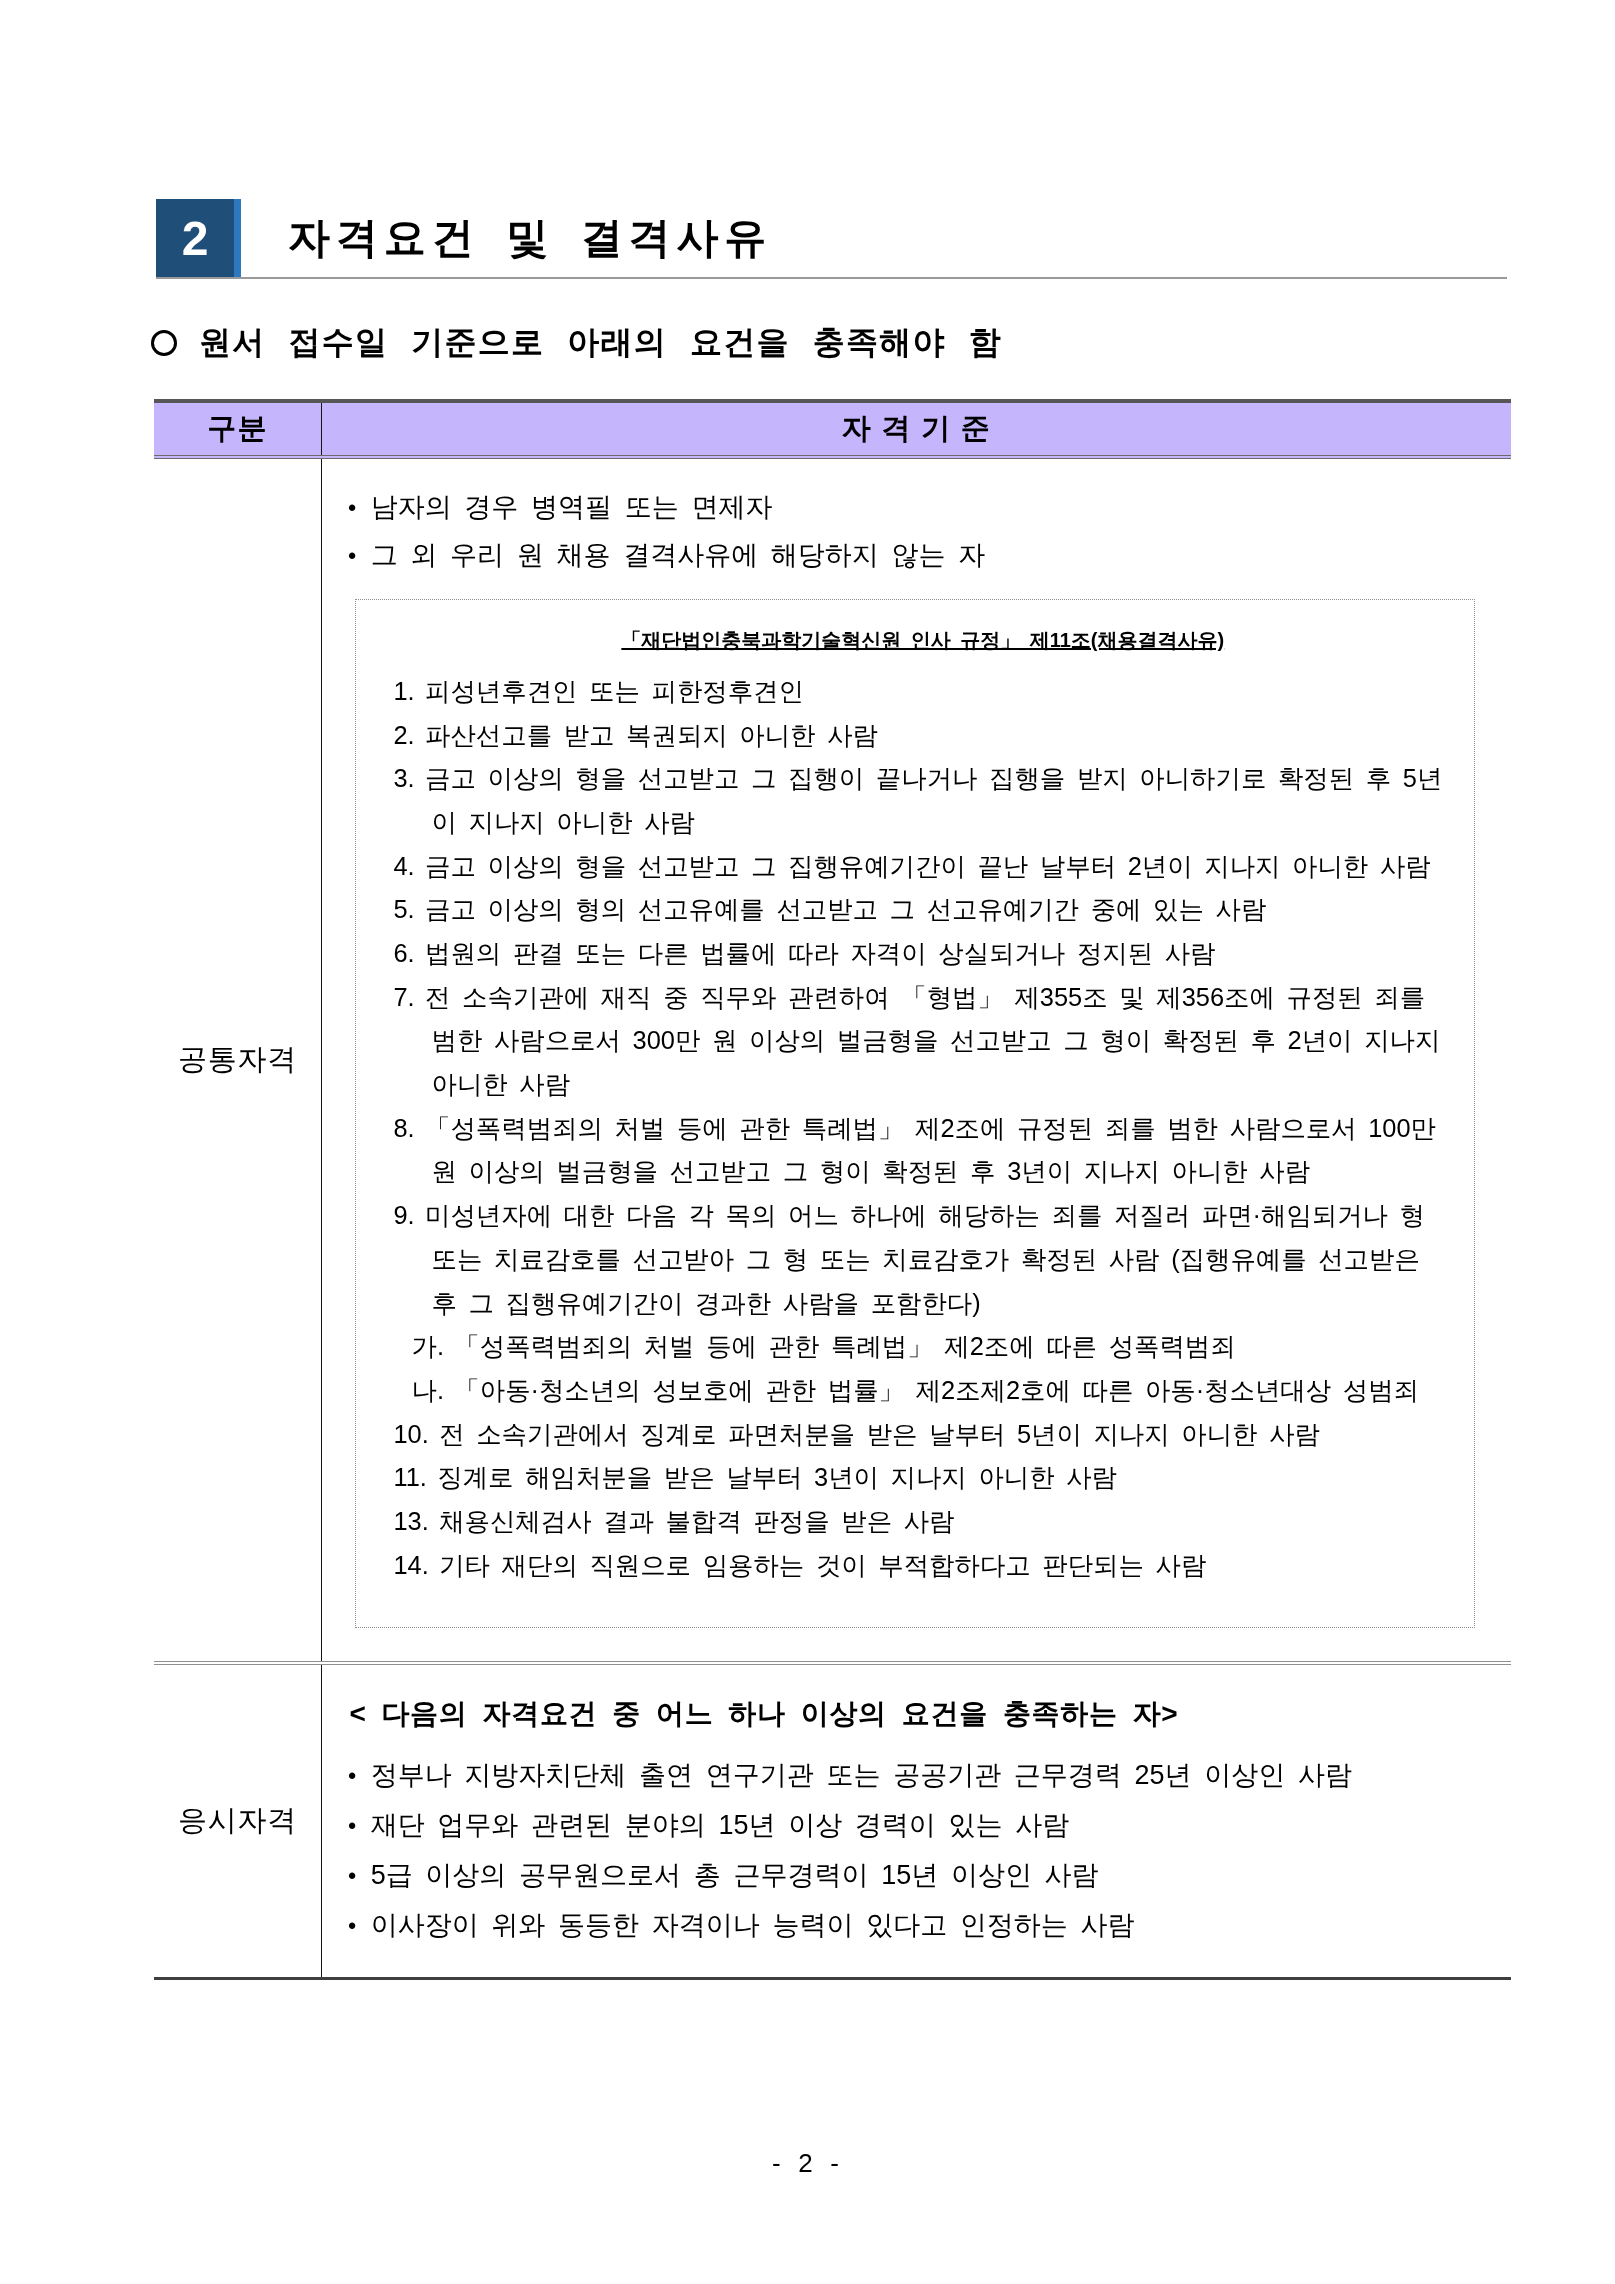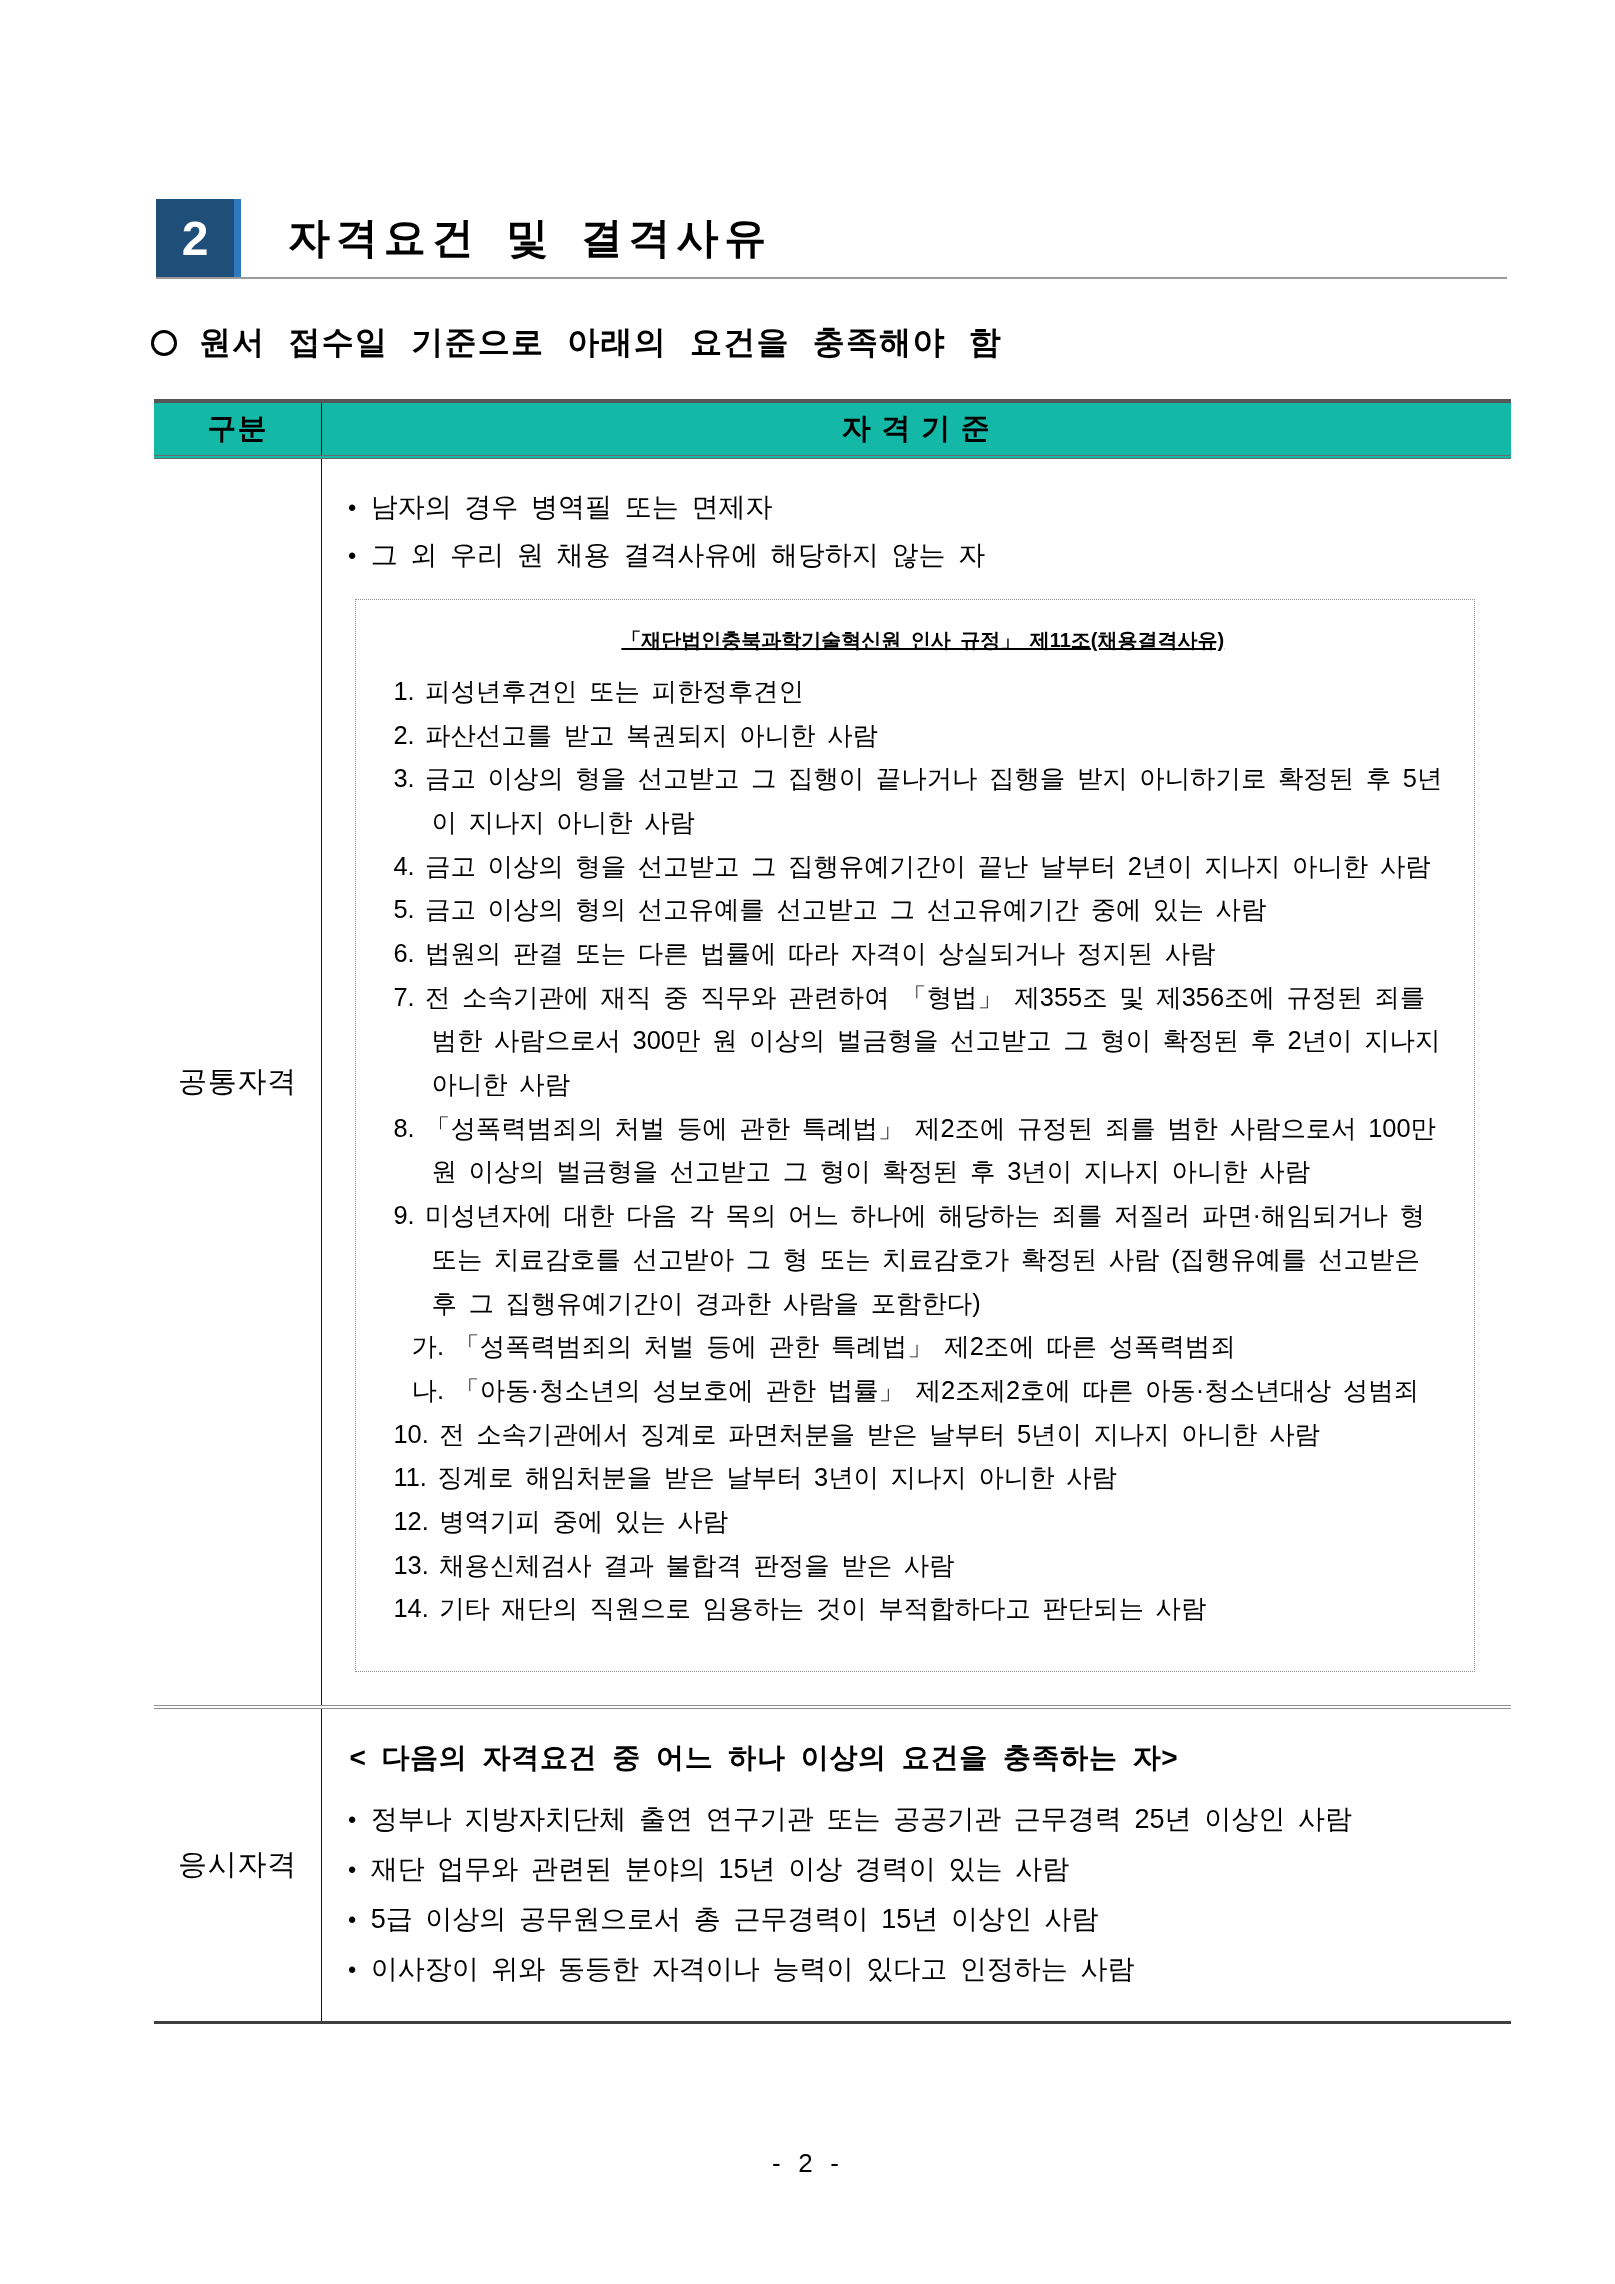--- a/index.html
+++ b/index.html
@@ -53,21 +53,21 @@
   
   .tbl {
     margin:34px 0 0 154px;
     width:1357px;
     border-top:4.6px solid #565656;
     border-bottom:3.9px solid #3f3f3f;
     font-size:27px;
   }
   .tr { display:grid; grid-template-columns:168px 1fr; }
   .thead {
-    background:#14b8a6;
+    background:#c4b5fd;
     border-bottom:4.6px double #6b6b6b;
     height:56px;
   }
   .thead .cell {
     display:flex; align-items:center; justify-content:center;
     font-weight:bold; font-size:29px; letter-spacing:1.3px;
   }
   .label-col { border-right:1.3px solid #141414; }
   .row-common { border-bottom:4.6px double #8f8f8f; }
   .row-label {
@@ -208,23 +208,20 @@
               </div>
 
               <div class="reg-item">
                 <span class="no">10.</span><span>전 소속기관에서 징계로 파면처분을 받은 날부터 5년이 지나지 아니한 사람</span>
               </div>
 
               <div class="reg-item">
                 <span class="no">11.</span><span>징계로 해임처분을 받은 날부터 3년이 지나지 아니한 사람</span>
               </div>
 
-              <div class="reg-item">
-                <span class="no">12.</span><span>병역기피 중에 있는 사람</span>
-              </div>
 
               <div class="reg-item">
                 <span class="no">13.</span><span>채용신체검사 결과 불합격 판정을 받은 사람</span>
               </div>
 
               <div class="reg-item">
                 <span class="no">14.</span><span>기타 재단의 직원으로 임용하는 것이 부적합하다고 판단되는 사람</span>
               </div>
             </div>
         </div>

